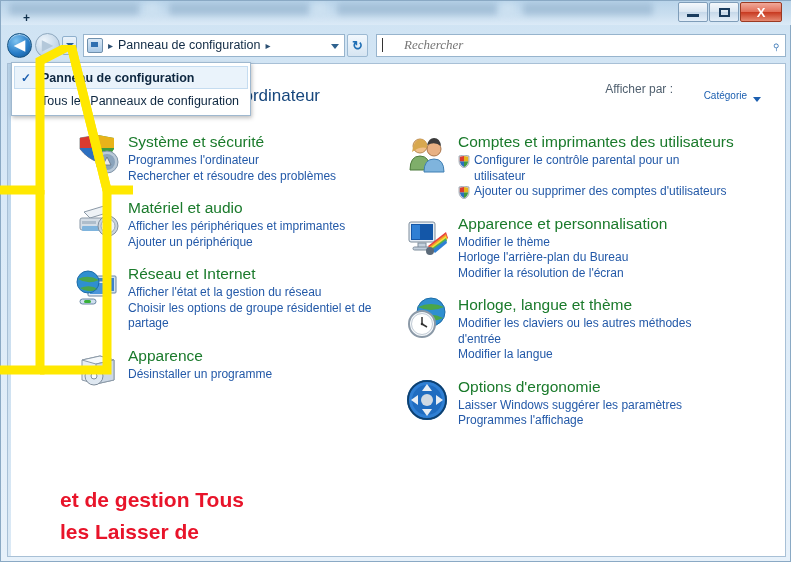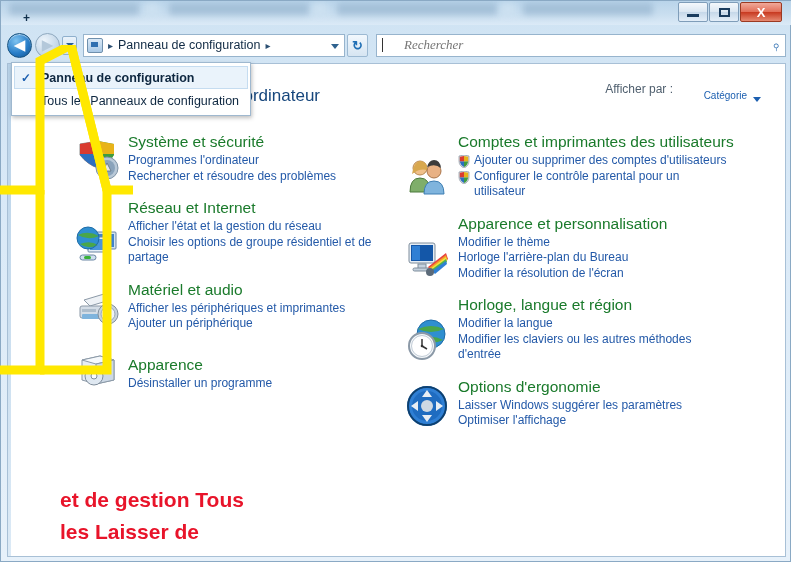--- a/index.html
+++ b/index.html
@@ -147,21 +147,21 @@
     position:absolute; right:24px; top:33px;
     width:0;height:0;border-left:4px solid transparent;border-right:4px solid transparent;
     border-top:5px solid #1c5fb0;
   }
 
   
   .col{ position:absolute; top:68px; }
   #col-left{ left:66px; width:320px; }
   #col-right{ left:396px; width:330px; }
 
-  .cat{ display:flex; margin-bottom:14px;align-items:flex-end; }
+  .cat{ display:flex; margin-bottom:14px; }
   .cat-icon{
     width:46px; height:46px; flex:0 0 46px; margin-right:8px;
     position:relative;
   }
   .cat-body{ padding-top:1px; }
   .cat-title{
     font-size:15.5px; color:#1a7a2b; line-height:18px; margin-bottom:2px;
     cursor:pointer;
   }
   .cat-link{
@@ -262,55 +262,55 @@
                <path d="M33 25 L37 33 L29 33 Z" fill="#e8e8e8" stroke="#5d6f80" stroke-width=".8"></path>
             </svg></div>
           <div class="cat-body">
             <div class="cat-title">Système et sécurité</div>
             <div class="cat-link">Programmes l'ordinateur</div>
             <div class="cat-link">Rechercher et résoudre des problèmes</div>
           </div>
         </div>
         <div class="cat">
           <div class="cat-icon"><svg viewBox="0 0 46 46" width="46" height="46">
+              <path d="M10 14 L30 8 L36 14 L16 20 Z" fill="#eef2f6" stroke="#8b99a7"></path>
+               <rect x="6" y="20" width="26" height="12" rx="2" fill="#d4dde6" stroke="#8b99a7"></rect>
+               <rect x="8" y="28" width="22" height="5" rx="1" fill="#7fb4dd"></rect>
+               <rect x="8" y="23" width="14" height="3" fill="#aebdcb"></rect>
+               <circle cx="34" cy="28" r="10" fill="#c9d3dd" stroke="#818f9d"></circle>
+               <circle cx="34" cy="28" r="7" fill="#eef3f8" stroke="#9aa8b6"></circle>
+               <circle cx="34" cy="28" r="2.5" fill="#8b99a7"></circle>
+            </svg></div>
+          <div class="cat-body">
+            <div class="cat-title">Matériel et audio</div>
+            <div class="cat-link">Afficher les périphériques et imprimantes</div>
+            <div class="cat-link">Ajouter un périphérique</div>
+          </div>
+        </div>
+        <div class="cat">
+          <div class="cat-icon"><svg viewBox="0 0 46 46" width="46" height="46">
               <rect x="20" y="12" width="22" height="17" rx="1" fill="#cfe0f0" stroke="#6a86a3"></rect>
                <rect x="22" y="14" width="18" height="13" fill="#3f82c9"></rect>
                <rect x="14" y="17" width="20" height="15" rx="1" fill="#e3edf7" stroke="#6a86a3"></rect>
                <rect x="16" y="19" width="16" height="11" fill="#4a95da"></rect>
                <circle cx="14" cy="18" r="11" fill="#2f8fd0"></circle>
                <path d="M4 15 Q14 10 25 16 Q14 21 4 15 Z" fill="#4aa64a"></path>
                <path d="M6 24 Q16 20 24 25 Q14 30 6 24 Z" fill="#4aa64a"></path>
                <ellipse cx="14" cy="18" rx="11" ry="11" fill="none" stroke="#1d6ca8" stroke-width="1"></ellipse>
                <rect x="6" y="35" width="16" height="5" rx="2.5" fill="#cfe0ef" stroke="#6a86a3"></rect>
                <rect x="10" y="36" width="7" height="3" rx="1.5" fill="#38b038"></rect>
             </svg></div>
           <div class="cat-body">
             <div class="cat-title">Réseau et Internet</div>
             <div class="cat-link">Afficher l'état et la gestion du réseau</div>
             <div class="cat-link">Choisir les options de groupe résidentiel et de partage</div>
           </div>
         </div>
         <div class="cat">
           <div class="cat-icon"><svg viewBox="0 0 46 46" width="46" height="46">
-              <path d="M10 14 L30 8 L36 14 L16 20 Z" fill="#eef2f6" stroke="#8b99a7"></path>
-               <rect x="6" y="20" width="26" height="12" rx="2" fill="#d4dde6" stroke="#8b99a7"></rect>
-               <rect x="8" y="28" width="22" height="5" rx="1" fill="#7fb4dd"></rect>
-               <rect x="8" y="23" width="14" height="3" fill="#aebdcb"></rect>
-               <circle cx="34" cy="28" r="10" fill="#c9d3dd" stroke="#818f9d"></circle>
-               <circle cx="34" cy="28" r="7" fill="#eef3f8" stroke="#9aa8b6"></circle>
-               <circle cx="34" cy="28" r="2.5" fill="#8b99a7"></circle>
-            </svg></div>
-          <div class="cat-body">
-            <div class="cat-title">Matériel et audio</div>
-            <div class="cat-link">Afficher les périphériques et imprimantes</div>
-            <div class="cat-link">Ajouter un périphérique</div>
-          </div>
-        </div>
-        <div class="cat">
-          <div class="cat-icon"><svg viewBox="0 0 46 46" width="46" height="46">
               <path d="M8 14 L26 10 L40 14 L40 34 L22 38 L8 34 Z" fill="#e7edf4" stroke="#8b99a7"></path>
                <path d="M8 14 L26 10 L40 14 L22 18 Z" fill="#f6f9fc" stroke="#8b99a7"></path>
                <path d="M22 18 L40 14 L40 34 L22 38 Z" fill="#cdd9e6" stroke="#8b99a7"></path>
                <ellipse cx="20" cy="30" rx="9" ry="9" fill="#dfe8f1" stroke="#7f8d9b"></ellipse>
                <ellipse cx="20" cy="30" rx="3" ry="3" fill="#f8fbfe" stroke="#7f8d9b"></ellipse>
             </svg></div>
           <div class="cat-body">
             <div class="cat-title">Apparence</div>
             <div class="cat-link">Désinstaller un programme</div>
           </div>
@@ -327,28 +327,28 @@
                <path d="M23 13 Q25 6 30 6 Q36 6 37 14 Q31 9 23 13 Z" fill="#3b3b3b"></path>
             </svg></div>
           <div class="cat-body">
             <div class="cat-title">Comptes et imprimantes des utilisateurs</div>
             <div class="cat-link with-shield"><svg viewBox="0 0 12 13" class="shield-icon">
                 <path d="M1 1 L6 0 L11 1 L11 6 Q11 11 6 13 Q1 11 1 6 Z" fill="#d9dde2" stroke="#8a95a1" stroke-width=".7"></path>
                  <path d="M1.8 1.7 L6 1 L6 6.4 L1.8 6.4 Z" fill="#d93b30"></path>
                  <path d="M6 1 L10.2 1.7 L10.2 6.4 L6 6.4 Z" fill="#e8b31a"></path>
                  <path d="M1.8 6.4 L6 6.4 L6 12 Q2.6 10.4 1.8 6.8 Z" fill="#2c6fc0"></path>
                  <path d="M6 6.4 L10.2 6.4 Q9.4 10.4 6 12 Z" fill="#3f9c3f"></path>
-              </svg>Ajouter ou supprimer des comptes d'utilisateurs</div>
+              </svg>Configurer le contrôle parental pour un utilisateur</div>
             <div class="cat-link with-shield"><svg viewBox="0 0 12 13" class="shield-icon">
                 <path d="M1 1 L6 0 L11 1 L11 6 Q11 11 6 13 Q1 11 1 6 Z" fill="#d9dde2" stroke="#8a95a1" stroke-width=".7"></path>
                  <path d="M1.8 1.7 L6 1 L6 6.4 L1.8 6.4 Z" fill="#d93b30"></path>
                  <path d="M6 1 L10.2 1.7 L10.2 6.4 L6 6.4 Z" fill="#e8b31a"></path>
                  <path d="M1.8 6.4 L6 6.4 L6 12 Q2.6 10.4 1.8 6.8 Z" fill="#2c6fc0"></path>
                  <path d="M6 6.4 L10.2 6.4 Q9.4 10.4 6 12 Z" fill="#3f9c3f"></path>
-              </svg>Configurer le contrôle parental pour un utilisateur</div>
+              </svg>Ajouter ou supprimer des comptes d'utilisateurs</div>
           </div>
         </div>
         <div class="cat">
           <div class="cat-icon"><svg viewBox="0 0 46 46" width="46" height="46">
               <rect x="5" y="8" width="26" height="20" rx="2" fill="#e4ecf4" stroke="#7e8d9c"></rect>
                <rect x="7" y="10" width="22" height="16" fill="#1457a8"></rect>
                <rect x="8" y="11" width="8" height="14" fill="#2f7fd4"></rect>
                <rect x="14" y="29" width="8" height="5" fill="#c4d1de" stroke="#7e8d9c"></rect>
                <rect x="9" y="33" width="18" height="3" rx="1.5" fill="#c4d1de" stroke="#7e8d9c"></rect>
                <path d="M24 32 L42 18 L44 24 L28 37 Z" fill="#e74040"></path>
@@ -370,40 +370,40 @@
               <circle cx="27" cy="17" r="14" fill="#2f8fd0" stroke="#1d6ca8"></circle>
                <path d="M14 12 Q27 6 40 12 Q27 18 14 12 Z" fill="#4aa64a"></path>
                <path d="M15 22 Q28 17 39 23 Q27 29 15 22 Z" fill="#4aa64a"></path>
                <circle cx="18" cy="29" r="13" fill="#f4f7fa" stroke="#8b99a7" stroke-width="2"></circle>
                <circle cx="18" cy="29" r="10.5" fill="#ffffff" stroke="#c2ccd6"></circle>
                <line x1="18" y1="29" x2="18" y2="22" stroke="#333" stroke-width="1.5"></line>
                <line x1="18" y1="29" x2="23" y2="32" stroke="#333" stroke-width="1.5"></line>
                <circle cx="18" cy="29" r="1.3" fill="#333"></circle>
             </svg></div>
           <div class="cat-body">
-            <div class="cat-title">Horloge, langue et région</div>
+            <div class="cat-title">Horloge, langue et thème</div>
+            <div class="cat-link">Modifier les claviers ou les autres méthodes d'entrée</div>
             <div class="cat-link">Modifier la langue</div>
-            <div class="cat-link">Modifier les claviers ou les autres méthodes d'entrée</div>
           </div>
         </div>
         <div class="cat">
           <div class="cat-icon"><svg viewBox="0 0 46 46" width="46" height="46">
               <circle cx="23" cy="23" r="19" fill="#2f7fd4" stroke="#14538f" stroke-width="2"></circle>
                <circle cx="23" cy="23" r="15" fill="#1f6cc0"></circle>
                <circle cx="23" cy="23" r="6" fill="#cfd9e3"></circle>
                <path d="M23 7 L28 14 L18 14 Z" fill="#e8eef4"></path>
                <path d="M39 23 L32 28 L32 18 Z" fill="#e8eef4"></path>
                <path d="M23 39 L18 32 L28 32 Z" fill="#e8eef4"></path>
                <path d="M7 23 L14 18 L14 28 Z" fill="#e8eef4"></path>
                <circle cx="23" cy="23" r="19" fill="none" stroke="#0d3f6e" stroke-width="1.5"></circle>
             </svg></div>
           <div class="cat-body">
             <div class="cat-title">Options d'ergonomie</div>
             <div class="cat-link">Laisser Windows suggérer les paramètres</div>
-            <div class="cat-link">Optimiser l'affichage</div>
+            <div class="cat-link">Programmes l'affichage</div>
           </div>
         </div>
       </div>
 
     <div id="red-note">
         <div>et de gestion Tous</div>
         <div>les Laisser de</div>
         <div>configuration</div>
       </div>
   </div>

